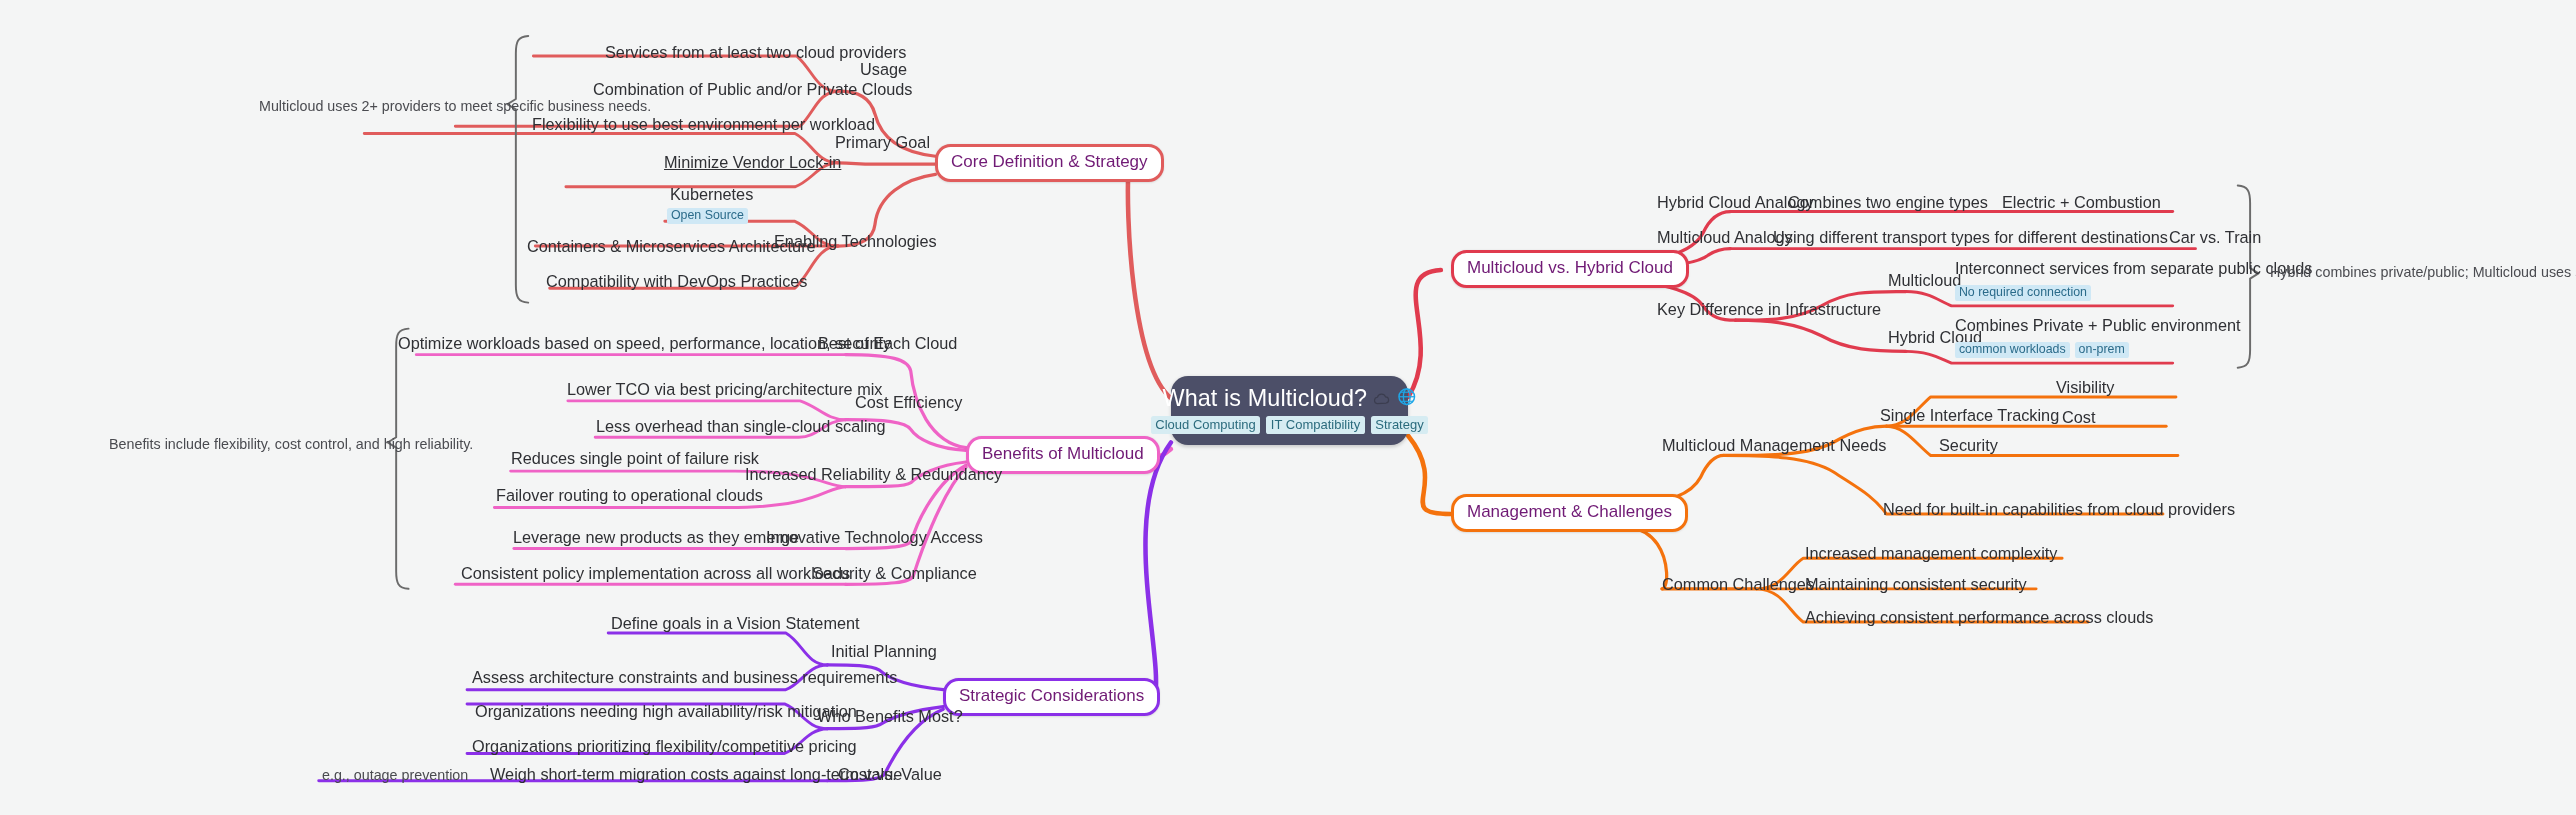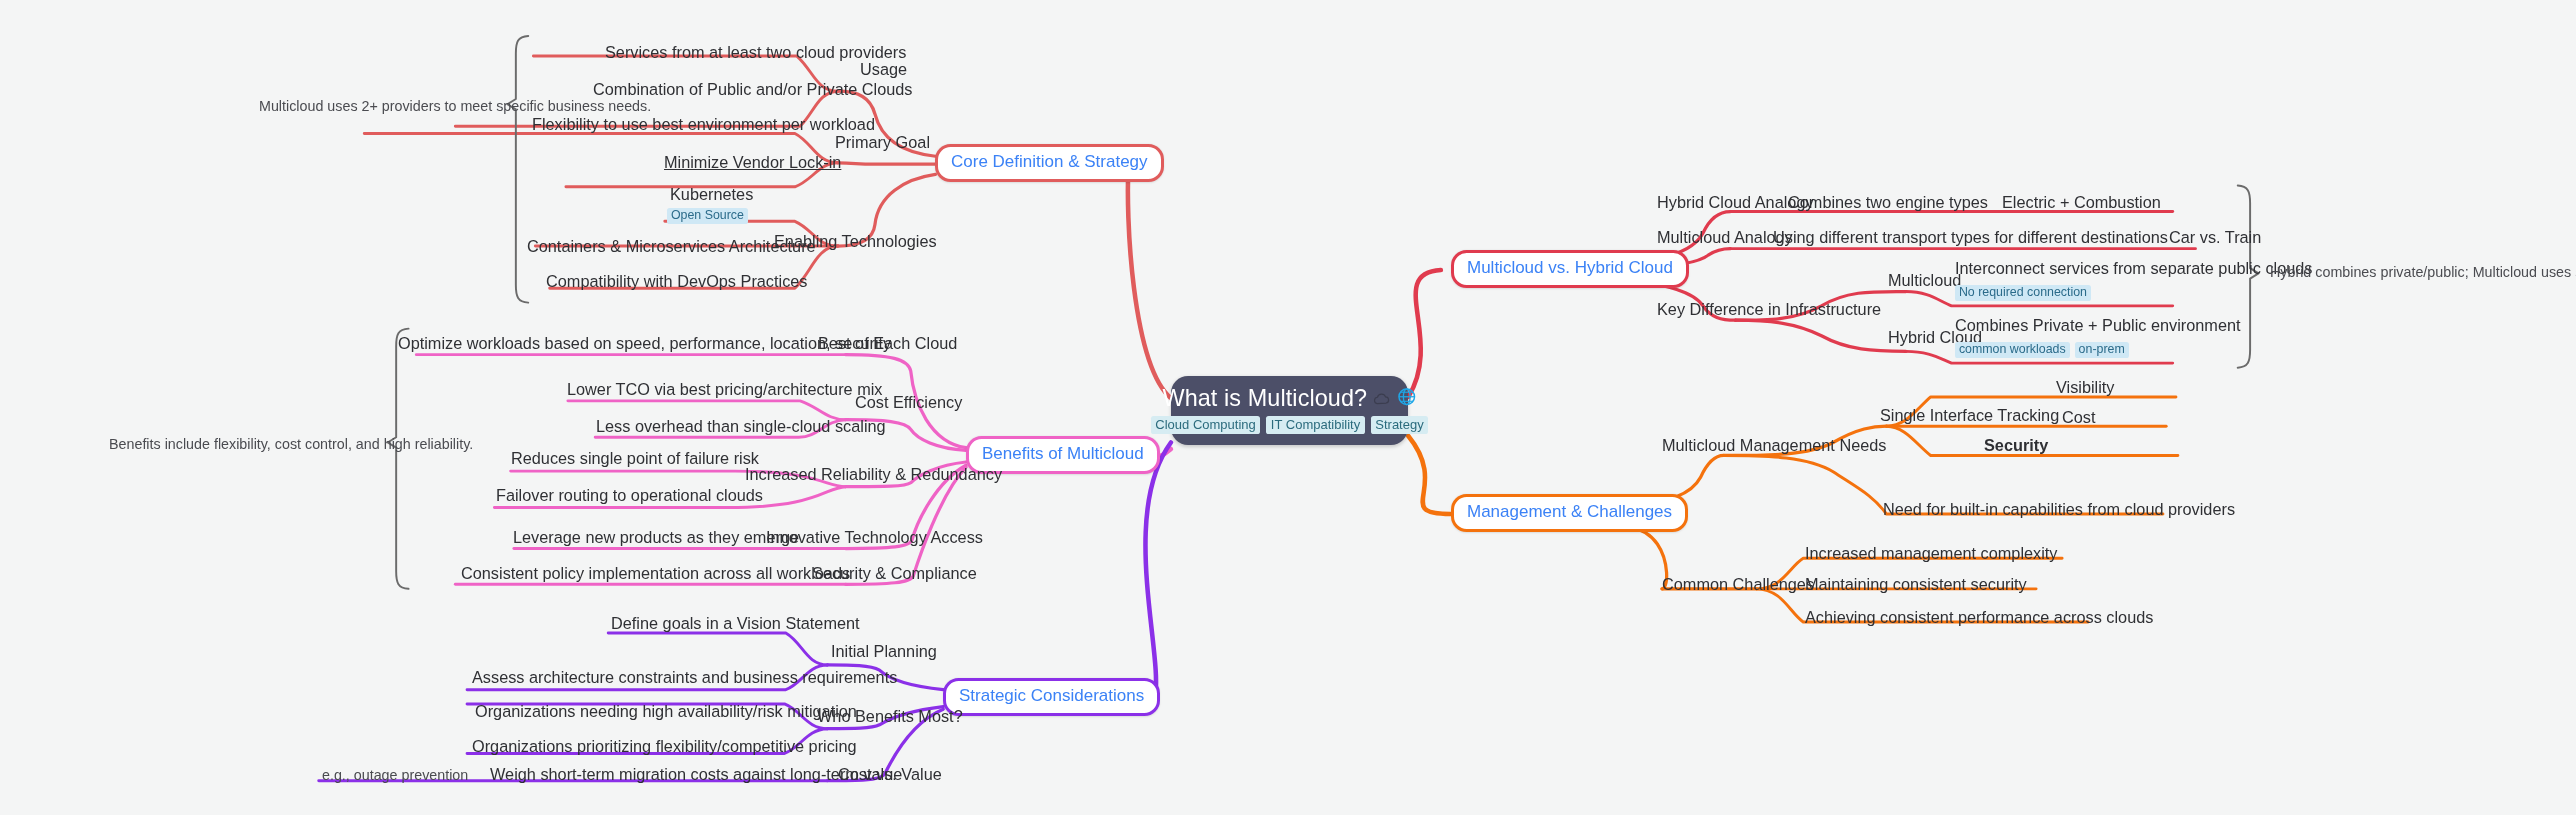--- a/index.html
+++ b/index.html
@@ -32,21 +32,21 @@
     border-radius:2.6px;padding:1.3px 4.6px 2px 4.6px;white-space:nowrap;
   }
 
   
   .branch{
     position:absolute;
     background:#ffffff;
     border:3.3px solid #e05c5c;
     border-radius:15.6px;
     padding:5.2px 13px 6.5px 13px;
-    font-size:17px;color:#3b82f6;white-space:nowrap;
+    font-size:17px;color:#701a75;white-space:nowrap;
     box-shadow:0 0.7px 2px rgba(0,0,0,.10);
   }
 
   
   .lbl{
     position:absolute;
     font-size:16.3px;color:#2f3034;white-space:nowrap;line-height:1;
   }
   .note{
     position:absolute;font-size:14.3px;color:#4a4b50;white-space:nowrap;line-height:1;
@@ -260,21 +260,21 @@
     <span class="badge">common workloads</span>
     <span class="badge">on-prem</span>
   </div>
 
   <div class="note" style="left:2270px;top:265px;">Hybrid combines private/public; Multicloud uses separate publi</div>
 
   <div class="lbl" style="left:1662px;top:437px;">Multicloud Management Needs</div>
   <div class="lbl" style="left:1880px;top:407px;">Single Interface Tracking</div>
   <div class="lbl" style="left:2056px;top:379px;">Visibility</div>
   <div class="lbl" style="left:2062px;top:409px;">Cost</div>
-  <div class="lbl" style="left:1984px;top:437px;font-weight:bold;">Security</div>
+  <div class="lbl" style="left:1939px;top:437px;">Security</div>
   <div class="lbl" style="left:1883px;top:501px;">Need for built-in capabilities from cloud providers</div>
 
   <div class="lbl" style="left:1662px;top:576px;">Common Challenges</div>
   <div class="lbl" style="left:1805px;top:545px;">Increased management complexity</div>
   <div class="lbl" style="left:1805px;top:576px;">Maintaining consistent security</div>
   <div class="lbl" style="left:1805px;top:609px;">Achieving consistent performance across clouds</div>
 
 </div>
 
 

